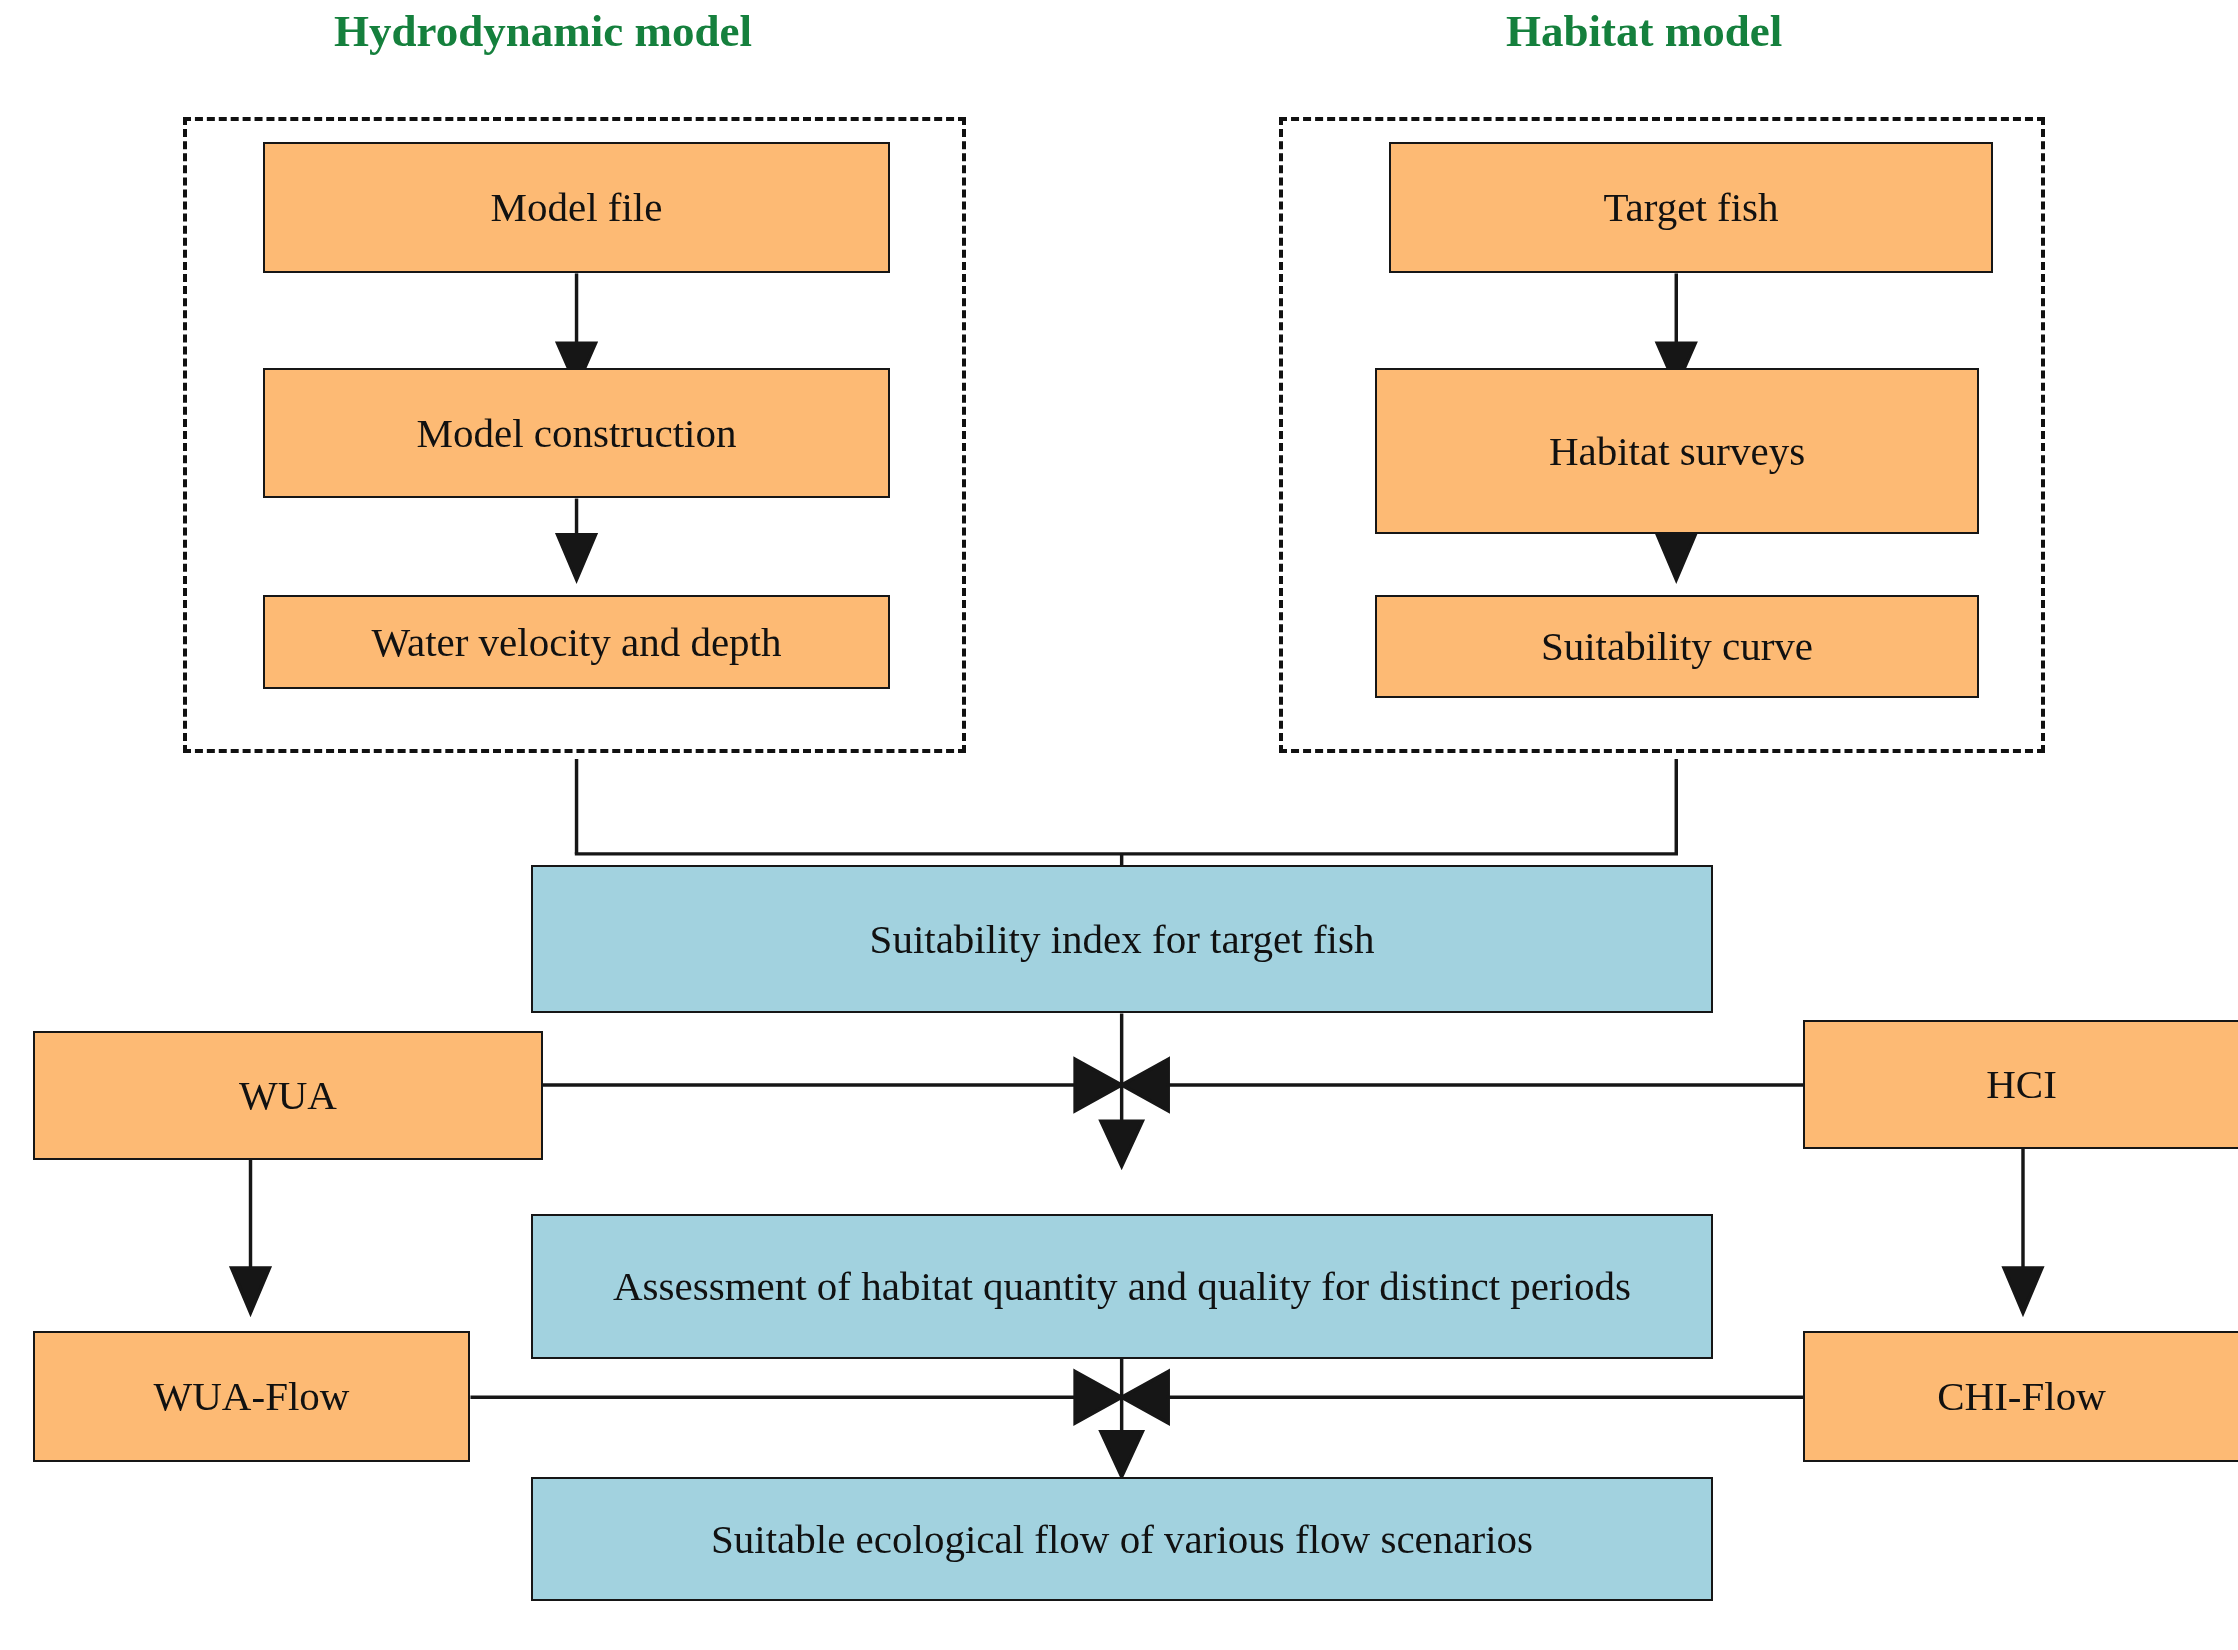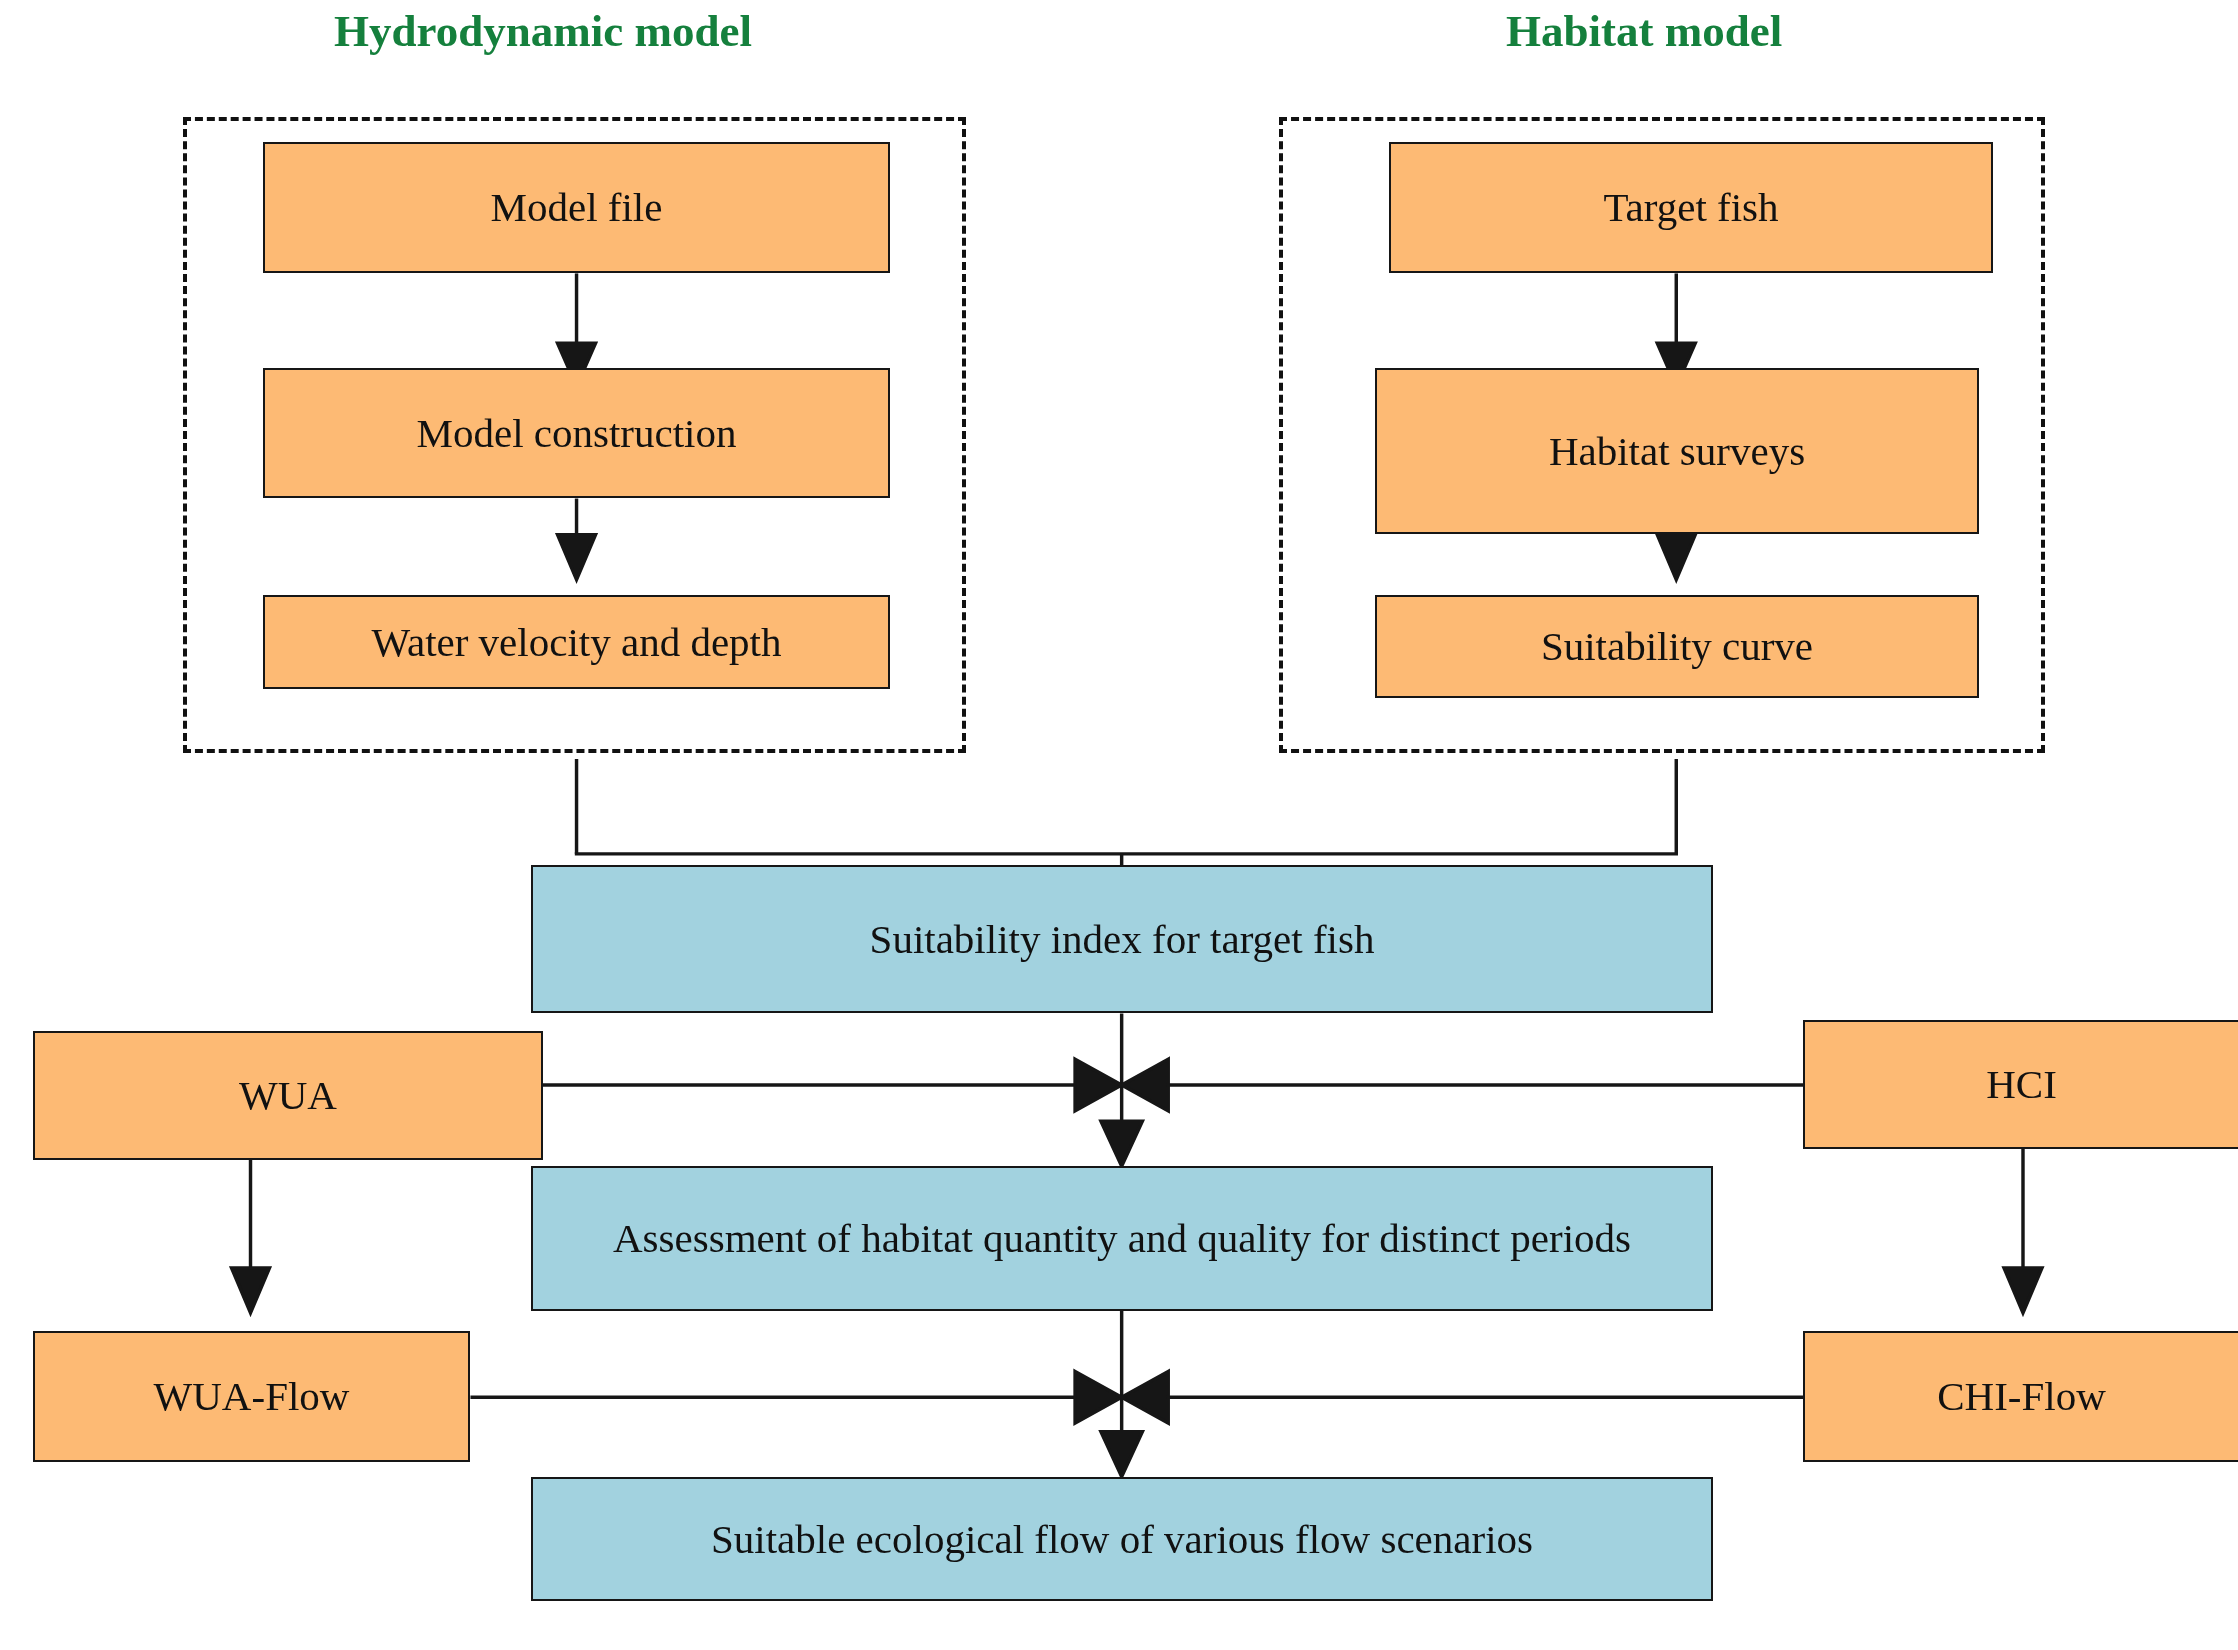--- a/index.html
+++ b/index.html
@@ -147,21 +147,21 @@
   </div>
 
   <div class="node orange" style="left:33px; top:1020px; width:510px; height:129px;margin-top:11px;">
     <span class="lbl">WUA</span>
   </div>
 
   <div class="node orange" style="left:1803px; top:1020px; width:437px; height:129px;">
     <span class="lbl">HCI</span>
   </div>
 
-  <div class="node blue" style="left:531px; top:1166px; width:1182px; height:145px;">
+  <div class="node blue" style="left:531px; top:1214px; width:1182px; height:145px;">
     <span class="lbl">Assessment of habitat quantity and quality for distinct periods</span>
   </div>
 
   <div class="node orange" style="left:33px; top:1331px; width:437px; height:131px;">
     <span class="lbl">WUA-Flow</span>
   </div>
 
   <div class="node orange" style="left:1803px; top:1331px; width:437px; height:131px;">
     <span class="lbl">CHI-Flow</span>
   </div>

